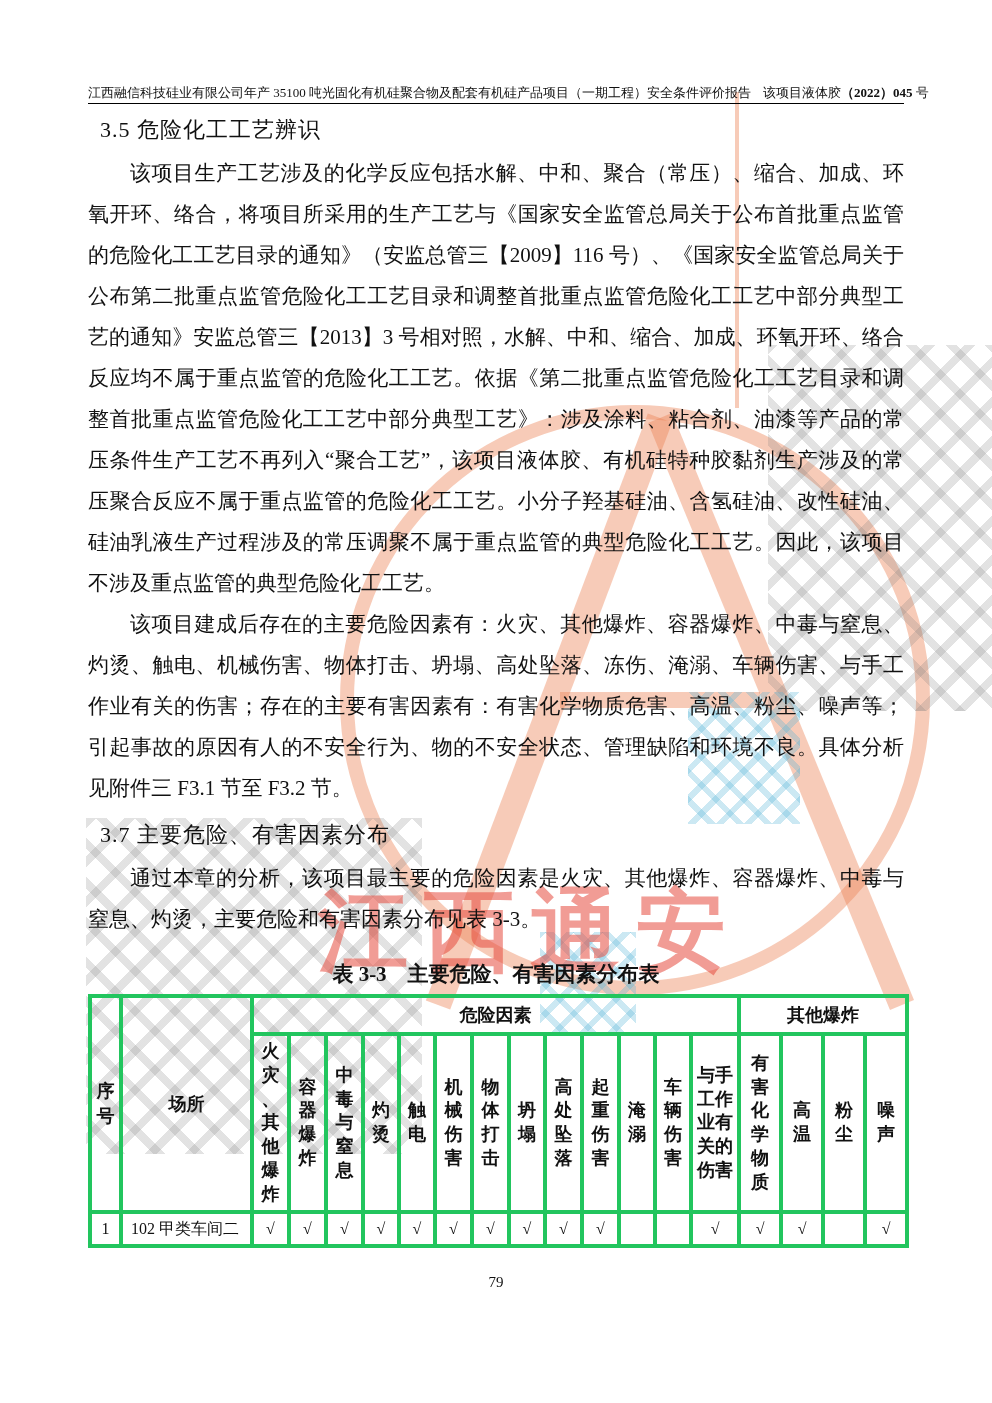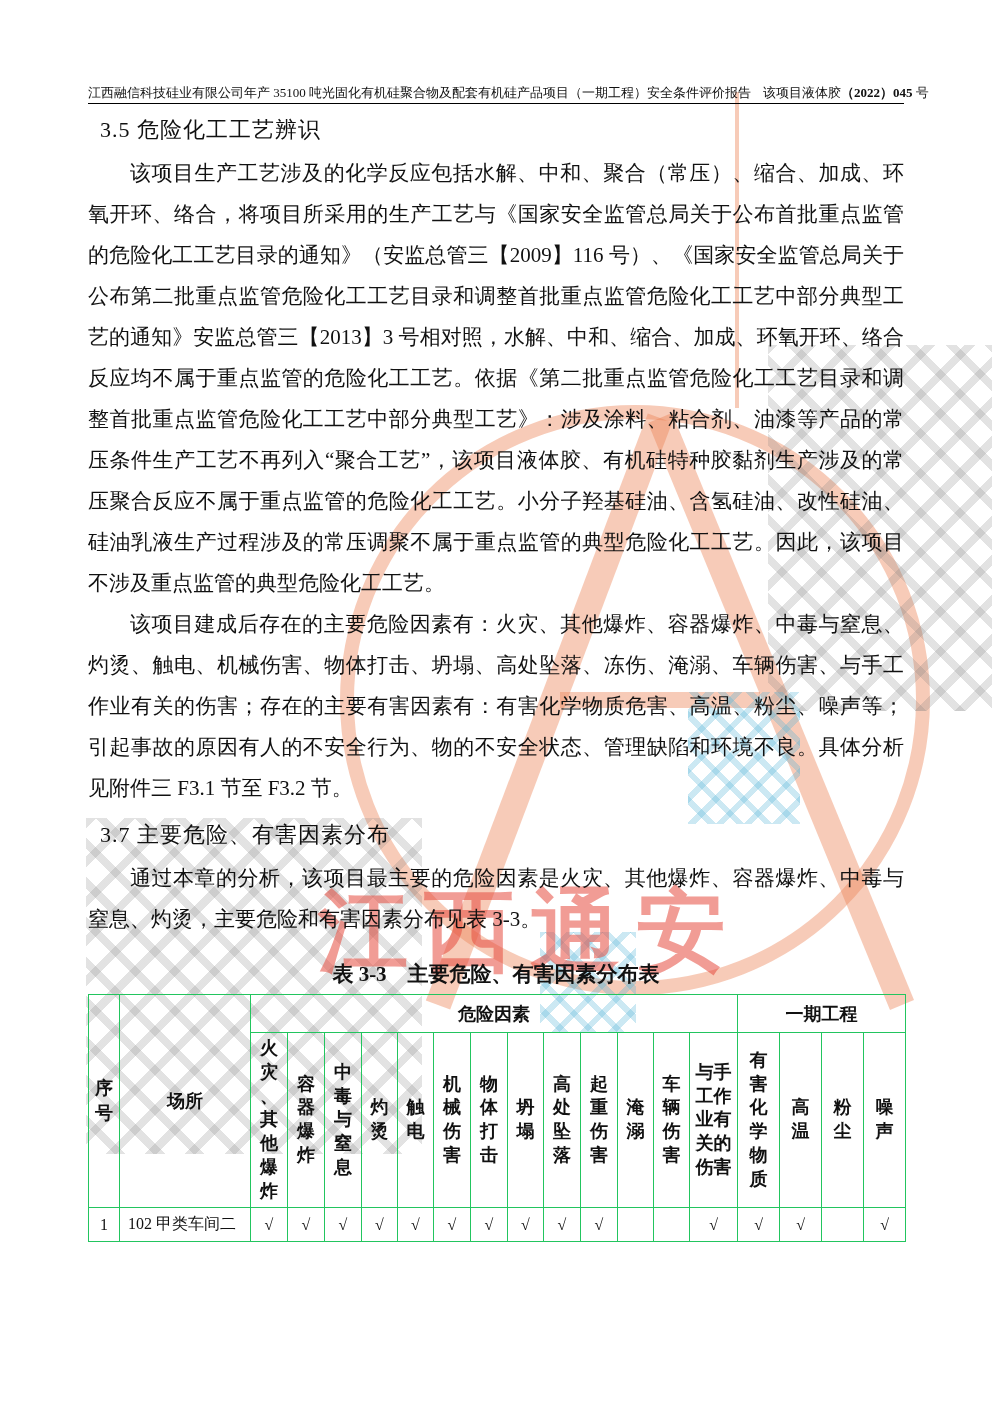--- a/index.html
+++ b/index.html
@@ -52,21 +52,21 @@
     font-size: 21px;
     margin: 20px 0 6px 0;
   }
   table.hazard {
     border-collapse: collapse;
     table-layout: fixed;
     width: 817px;
     background: rgba(255,255,255,0.0);
   }
   table.hazard td {
-    border: 1px solid #22c55e;
+    border: 4px solid #22c55e;
     text-align: center;
     vertical-align: middle;
     font-size: 18px;
     overflow: hidden;
   }
   td.group { height: 38px; font-weight: bold; }
   td.vh {
     height: 158px;
     font-weight: bold;
     white-space: pre-line;
@@ -167,21 +167,21 @@
           <col style="width:42px">
           <col style="width:42px">
           <col style="width:42px">
       </colgroup>
       <tbody>
         <tr>
           <td rowspan="2" class="rowhead">序
 号</td>
           <td rowspan="2" class="rowhead">场所</td>
           <td colspan="13" class="group">危险因素</td>
-          <td colspan="4" class="group">一期工程</td>
+          <td colspan="4" class="group">其他爆炸</td>
         </tr>
         <tr>
           <td class="vh">火灾
 、
 其他
 爆炸</td>
           <td class="vh">容
 器
 爆
 炸</td>
@@ -253,15 +253,16 @@
           <td></td>
           <td>√</td>
           <td>√</td>
           <td>√</td>
           <td></td>
           <td>√</td>
         </tr>
       </tbody>
     </table>
 
+    <div class="page-num">79</div>
 
   </div>
 </div>
 
 </body></html>

